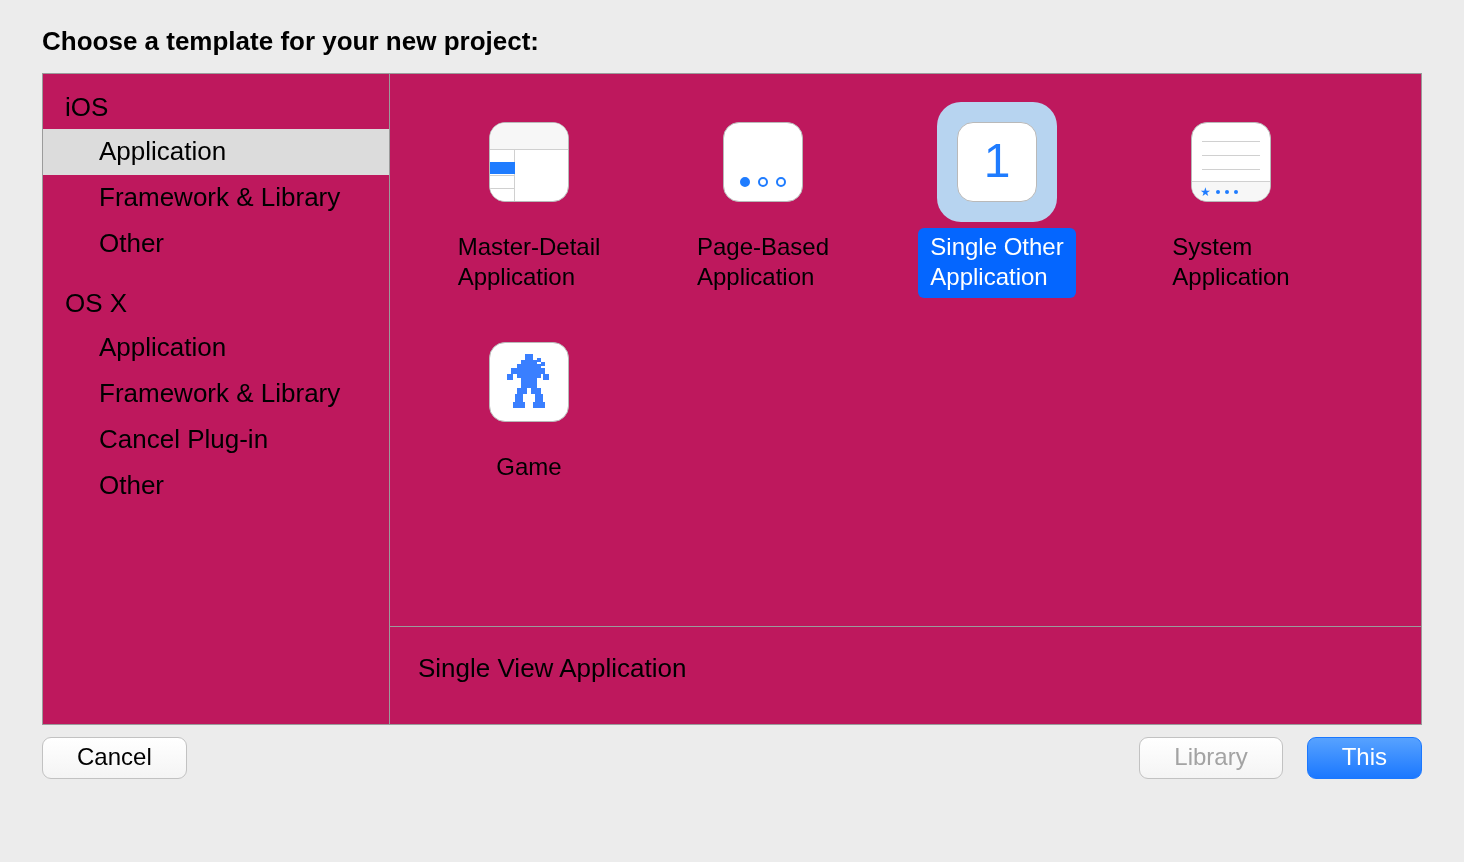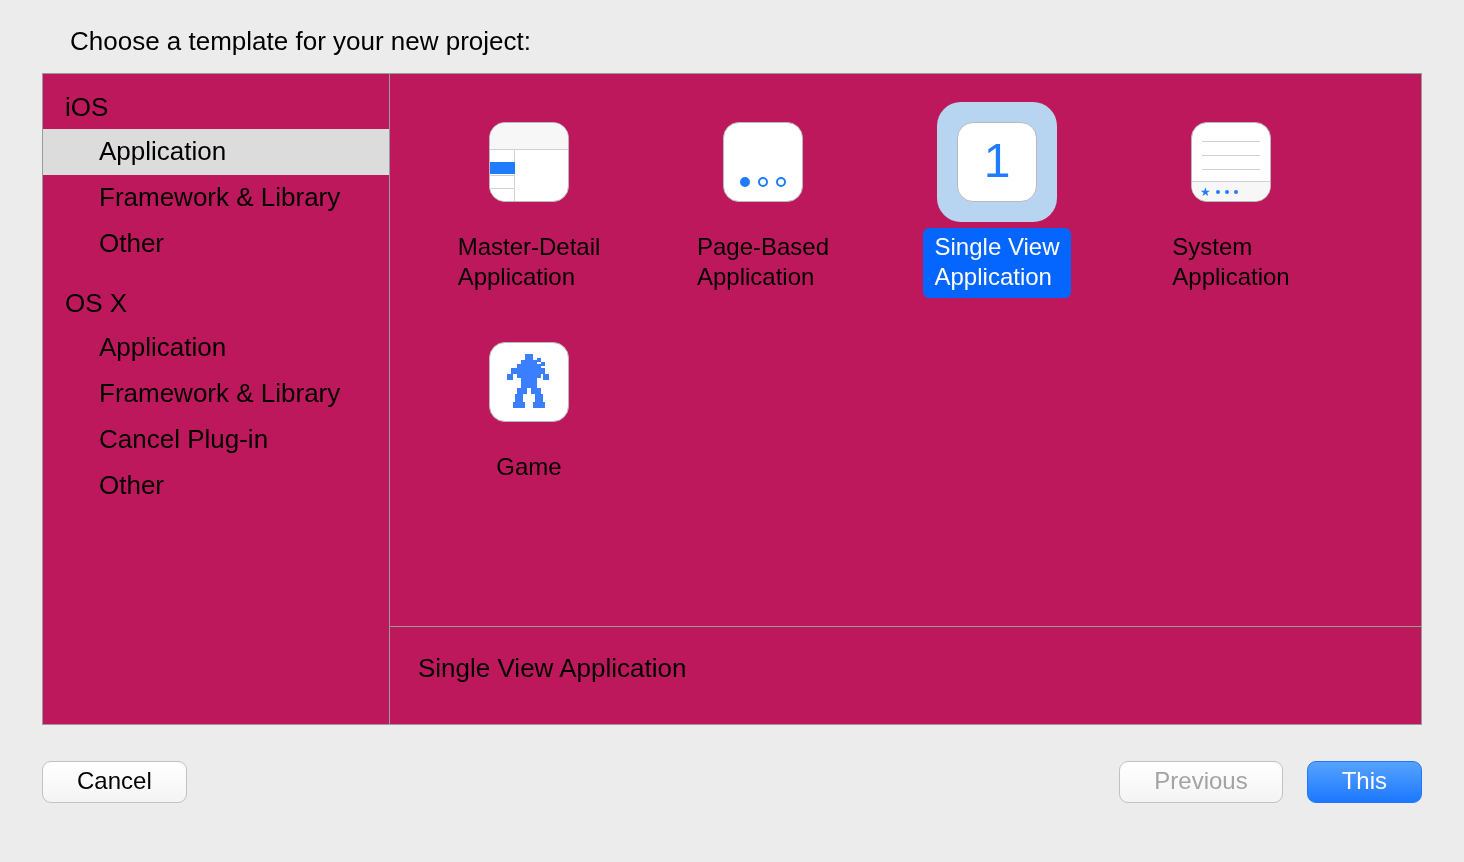--- a/index.html
+++ b/index.html
@@ -13,23 +13,22 @@
   }
 
   .sheet {
     position: absolute;
     left: 0; right: 0; top: 0; bottom: 0;
     padding: 26px 42px 30px 42px;
   }
 
   .heading {
     font-size: 26px;
-    font-weight: 400;
+    font-weight: 700;
     margin-bottom: 16px;
-    margin-left: 28px;
   }
 
   .panel {
     background: #be185d;
     border: 1px solid #9b9b9b;
     height: 652px;
     display: flex;
     overflow: hidden;
   }
 
@@ -172,21 +171,21 @@
     margin-bottom: 16px;
   }
   .desc-body {
     font-size: 22px;
     line-height: 1.35;
     color: #000;
   }
 
   
   .footer {
-    margin-top: 36px;
+    margin-top: 12px;
     display: flex;
     align-items: center;
   }
   .btn {
     font-size: 24px;
     padding: 5px 34px 7px;
     border-radius: 9px;
     border: 1px solid #c2c2c2;
     background: linear-gradient(#ffffff, #f4f4f4);
     cursor: default;
@@ -256,21 +255,21 @@
           <div class="tmpl-label">Page-Based
 Application</div>
         </div>
 
         <div class="template">
           <div class="icon-wrap selected">
             <div class="icon">
                 <div class="sv-num">1</div>
               </div>
           </div>
-          <div class="tmpl-label selected">Single View
+          <div class="tmpl-label selected">Single Other
 Application</div>
         </div>
 
         <div class="template">
           <div class="icon-wrap">
             <div class="icon">
               <div class="tb-line l1"></div>
               <div class="tb-line l2"></div>
               <div class="tb-line l3"></div>
               <div class="tb-bar">
@@ -318,17 +317,17 @@
       <div class="desc">
         <div class="desc-title">Single View Application</div>
       </div>
     </div>
 
   </div>
 
   <div class="footer">
     <div class="btn"><span>Cancel</span></div>
     <div class="spacer"></div>
-    <div class="btn disabled"><span>Previous</span></div>
+    <div class="btn disabled"><span>Library</span></div>
     <div class="btn primary"><span>This</span></div>
   </div>
 
 </div>
 
 </body></html>

